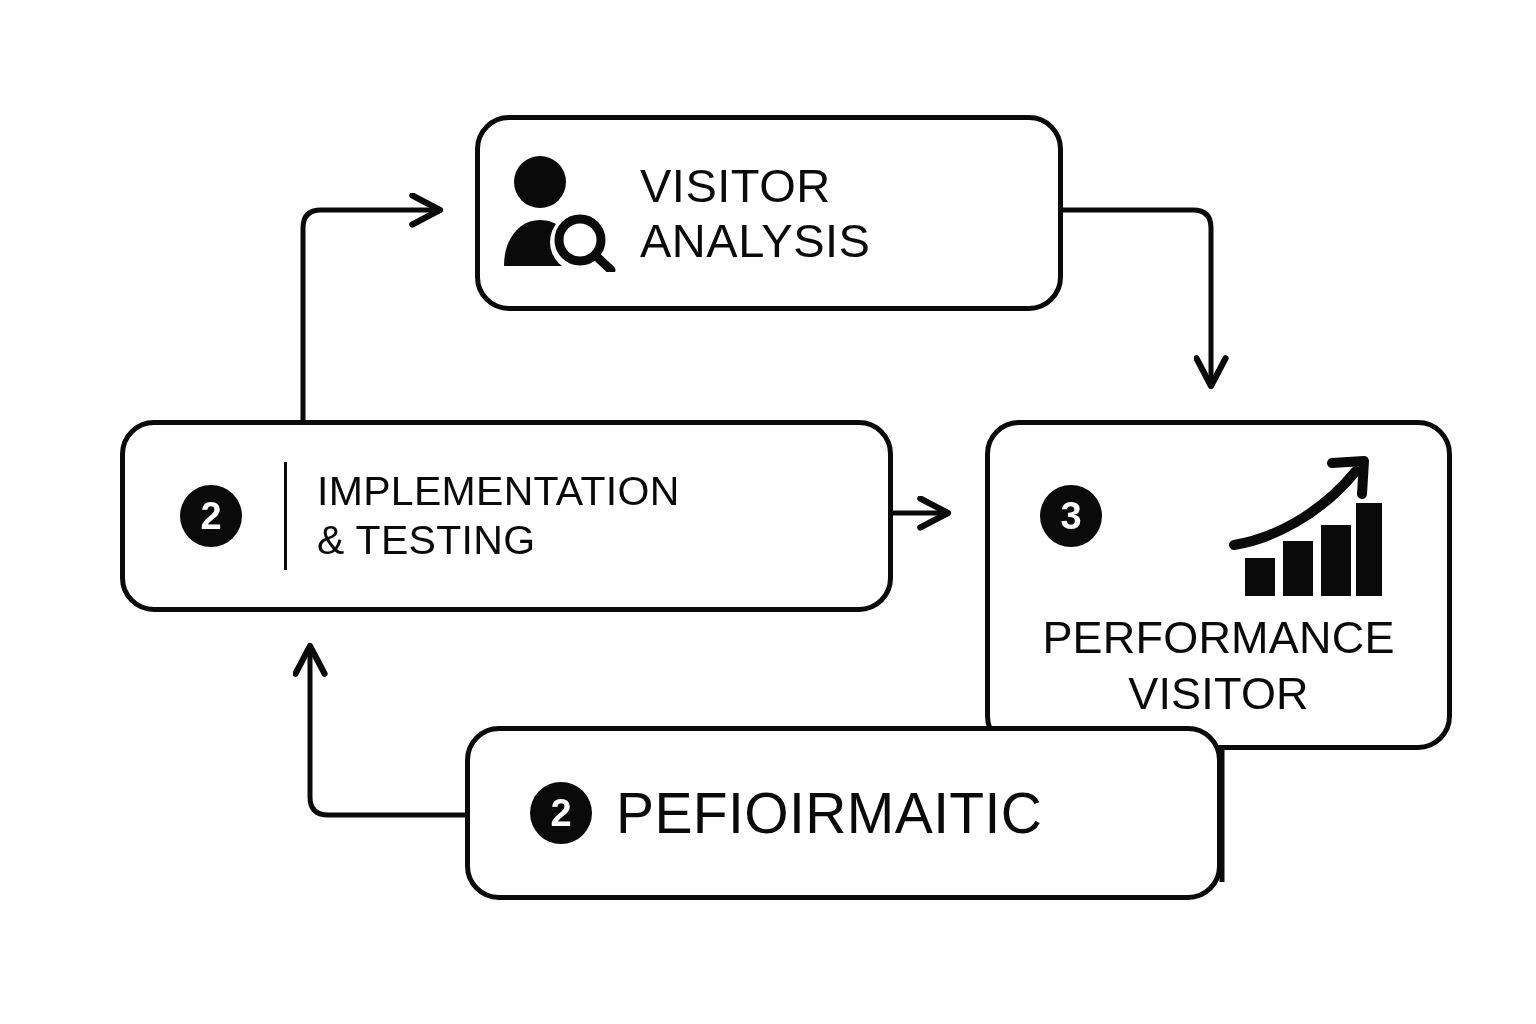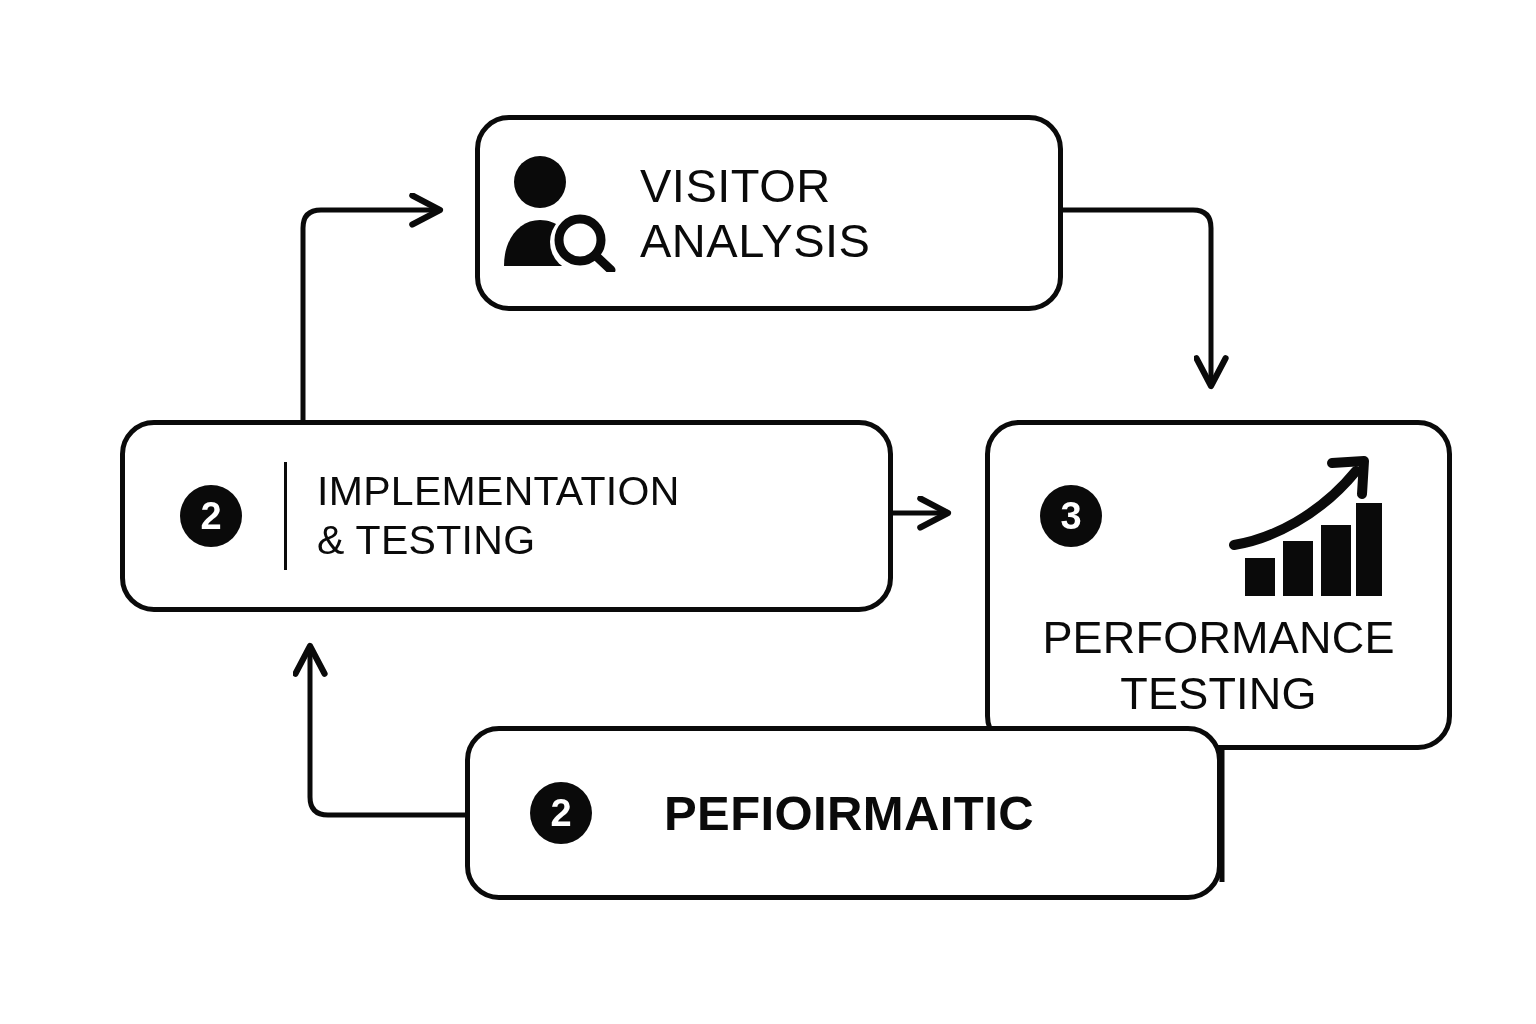--- a/index.html
+++ b/index.html
@@ -138,25 +138,25 @@
     left: 465px;
     top: 726px;
     width: 757px;
     height: 174px;
     display: flex;
     align-items: center;
     padding-left: 60px;
     z-index: 3;
   }
   #node-feedback .label {
-    font-size: 49px;
-    font-weight: 700;
+    font-size: 57px;
+    font-weight: 400;
     letter-spacing: 0.4px;
     color: #0a0a0a;
-    margin-left: 72px;
+    margin-left: 24px;
   }
 </style>
 </head>
 <body>
 
 <div id="stage">
 
   <svg id="connectors" viewBox="0 0 1536 1024" width="1536" height="1024" xmlns="http://www.w3.org/2000/svg">
     <defs>
       <marker id="arrow-r" viewBox="0 0 12 12" refX="10.5" refY="6" markerWidth="7" markerHeight="7" orient="auto-start-reverse">
@@ -209,21 +209,21 @@
         <rect x="17" y="105" width="30" height="38" fill="#0a0a0a"></rect>
         <rect x="55" y="88" width="30" height="55" fill="#0a0a0a"></rect>
         <rect x="93" y="72" width="30" height="71" fill="#0a0a0a"></rect>
         <rect x="128" y="50" width="26" height="93" fill="#0a0a0a"></rect>
 
         <path d="M 6 92 C 44 86 92 62 128 18" fill="none" stroke="#0a0a0a" stroke-width="10" stroke-linecap="round"></path>
         <path d="M 104 10 L 136 8 L 134 41" fill="none" stroke="#0a0a0a" stroke-width="10" stroke-linecap="round" stroke-linejoin="round"></path>
       </svg>
     </div>
     <div class="label">PERFORMANCE
-TESTING</div>
+VISITOR</div>
   </div>
 
   <div class="node" id="node-feedback">
     <div class="badge">2</div>
     <div class="label">PEFIOIRMAITIC</div>
   </div>
 
 </div>
 
 </body></html>

